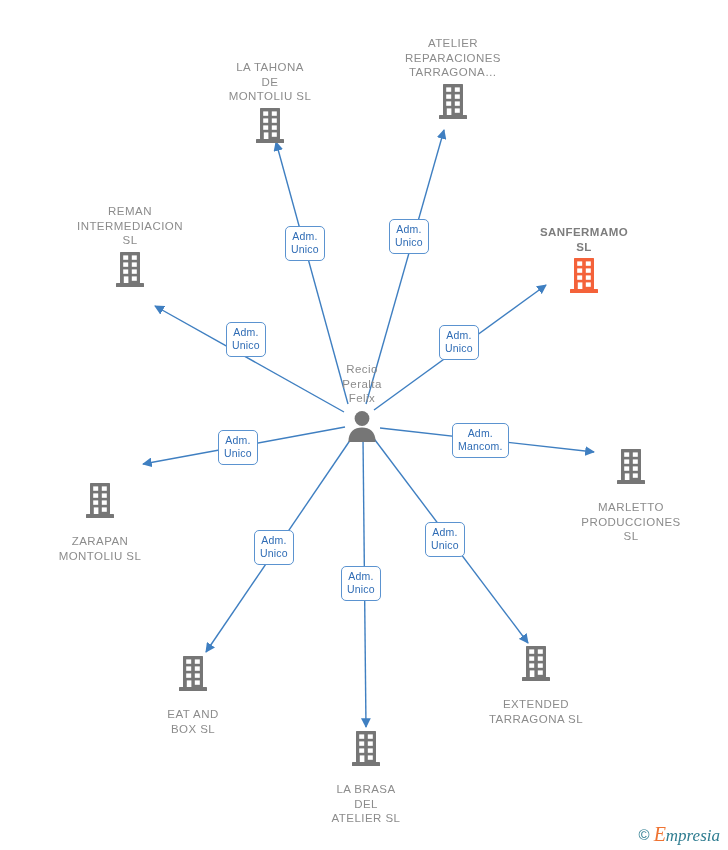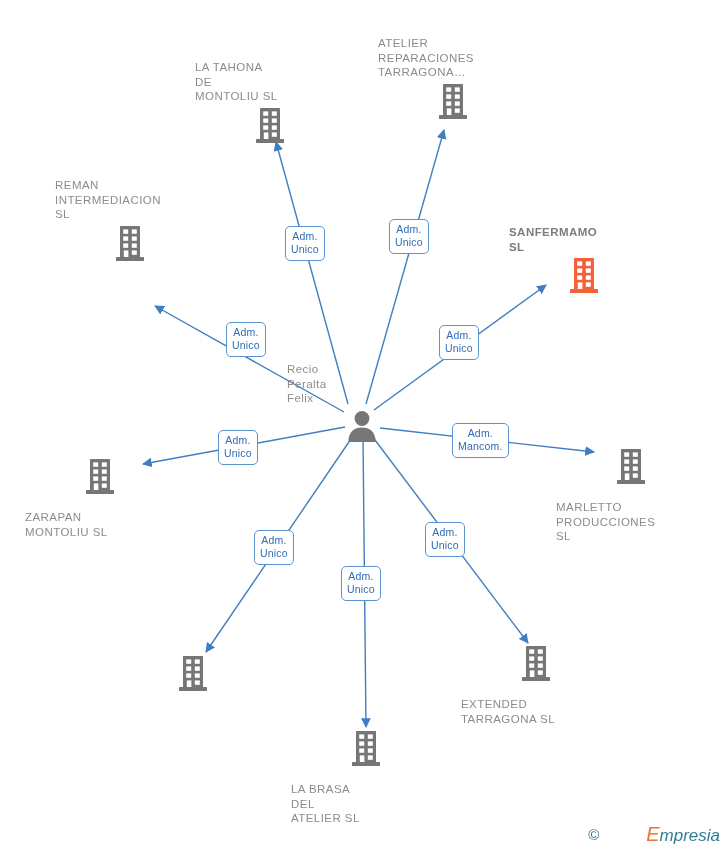--- a/index.html
+++ b/index.html
@@ -33,21 +33,21 @@
     width: 728px;
     height: 850px;
     pointer-events: none;
   }
 
   
   .node {
     position: absolute;
     width: 150px;
     margin-left: -75px;
-    text-align: left;
+    text-align: center;
     pointer-events: auto;
   }
   .node-label {
     font-size: 11.5px;
     line-height: 14.5px;
     letter-spacing: .45px;
     color: #8c8c8c;
     white-space: pre-line;
   }
   .node.focal .node-label {
@@ -90,26 +90,25 @@
     align-items: center;
     gap: 4px;
     user-select: none;
   }
   #watermark .copy {
     font-size: 15px;
     color: #2f7d91;
     line-height: 1;
   }
   #watermark .brand {
-    font-family: Liberation Sans, sans-serif;
+    font-family: Liberation Serif, serif;
     font-style: italic;
     font-size: 17px;
     line-height: 1;
     color: #2f7d91;
-    margin-left: 43px;
   }
   #watermark .brand .cap {
     color: #ef7331;
     font-size: 20px;
   }
 </style>
 </head>
 <body>
 
 <div id="graph-canvas">
@@ -176,21 +175,21 @@
             <rect x="8.2" y="11.4" width="5" height="4.4" fill="#ffffff"></rect>
             <rect x="16.8" y="11.4" width="5" height="4.4" fill="#ffffff"></rect>
             <rect x="8.2" y="18.4" width="5" height="4.4" fill="#ffffff"></rect>
             <rect x="16.8" y="18.4" width="5" height="4.4" fill="#ffffff"></rect>
             <rect x="16.8" y="25.4" width="5" height="4.4" fill="#ffffff"></rect>
             <rect x="8.8" y="25.4" width="4.6" height="6.6" fill="#ffffff"></rect>
             <rect x="1" y="32" width="28" height="4" rx="0.6" fill="#767676"></rect>
           </svg>
         </div>
       </div>
-      <div class="node label-top" style="left: 130px; top: 178px;">
+      <div class="node label-top" style="left: 130px; top: 204px;">
         <div class="node-label">REMAN
 INTERMEDIACION
 SL</div>
         <div class="node-icon">
           <svg width="30" height="38" viewBox="0 0 30 38" xmlns="http://www.w3.org/2000/svg">
             <rect x="5" y="1" width="20" height="31" rx="0.5" fill="#767676"></rect>
             <rect x="8.2" y="4.4" width="5" height="4.4" fill="#ffffff"></rect>
             <rect x="16.8" y="4.4" width="5" height="4.4" fill="#ffffff"></rect>
             <rect x="8.2" y="11.4" width="5" height="4.4" fill="#ffffff"></rect>
             <rect x="16.8" y="11.4" width="5" height="4.4" fill="#ffffff"></rect>
@@ -213,21 +212,21 @@
             <rect x="8.2" y="11.4" width="5" height="4.4" fill="#ffffff"></rect>
             <rect x="16.8" y="11.4" width="5" height="4.4" fill="#ffffff"></rect>
             <rect x="8.2" y="18.4" width="5" height="4.4" fill="#ffffff"></rect>
             <rect x="16.8" y="18.4" width="5" height="4.4" fill="#ffffff"></rect>
             <rect x="16.8" y="25.4" width="5" height="4.4" fill="#ffffff"></rect>
             <rect x="8.8" y="25.4" width="4.6" height="6.6" fill="#ffffff"></rect>
             <rect x="1" y="32" width="28" height="4" rx="0.6" fill="#f4623a"></rect>
           </svg>
         </div>
       </div>
-      <div class="node label-bottom" style="left: 100px; top: 458px;">
+      <div class="node label-bottom" style="left: 100px; top: 482px;">
         <div class="node-icon">
           <svg width="30" height="38" viewBox="0 0 30 38" xmlns="http://www.w3.org/2000/svg">
             <rect x="5" y="1" width="20" height="31" rx="0.5" fill="#767676"></rect>
             <rect x="8.2" y="4.4" width="5" height="4.4" fill="#ffffff"></rect>
             <rect x="16.8" y="4.4" width="5" height="4.4" fill="#ffffff"></rect>
             <rect x="8.2" y="11.4" width="5" height="4.4" fill="#ffffff"></rect>
             <rect x="16.8" y="11.4" width="5" height="4.4" fill="#ffffff"></rect>
             <rect x="8.2" y="18.4" width="5" height="4.4" fill="#ffffff"></rect>
             <rect x="16.8" y="18.4" width="5" height="4.4" fill="#ffffff"></rect>
             <rect x="16.8" y="25.4" width="5" height="4.4" fill="#ffffff"></rect>
@@ -265,20 +264,22 @@
             <rect x="16.8" y="4.4" width="5" height="4.4" fill="#ffffff"></rect>
             <rect x="8.2" y="11.4" width="5" height="4.4" fill="#ffffff"></rect>
             <rect x="16.8" y="11.4" width="5" height="4.4" fill="#ffffff"></rect>
             <rect x="8.2" y="18.4" width="5" height="4.4" fill="#ffffff"></rect>
             <rect x="16.8" y="18.4" width="5" height="4.4" fill="#ffffff"></rect>
             <rect x="16.8" y="25.4" width="5" height="4.4" fill="#ffffff"></rect>
             <rect x="8.8" y="25.4" width="4.6" height="6.6" fill="#ffffff"></rect>
             <rect x="1" y="32" width="28" height="4" rx="0.6" fill="#767676"></rect>
           </svg>
         </div>
+        <div class="node-label">EAT AND
+BOX  SL</div>
       </div>
       <div class="node label-bottom" style="left: 536px; top: 645px;">
         <div class="node-icon">
           <svg width="30" height="38" viewBox="0 0 30 38" xmlns="http://www.w3.org/2000/svg">
             <rect x="5" y="1" width="20" height="31" rx="0.5" fill="#767676"></rect>
             <rect x="8.2" y="4.4" width="5" height="4.4" fill="#ffffff"></rect>
             <rect x="16.8" y="4.4" width="5" height="4.4" fill="#ffffff"></rect>
             <rect x="8.2" y="11.4" width="5" height="4.4" fill="#ffffff"></rect>
             <rect x="16.8" y="11.4" width="5" height="4.4" fill="#ffffff"></rect>
             <rect x="8.2" y="18.4" width="5" height="4.4" fill="#ffffff"></rect>

